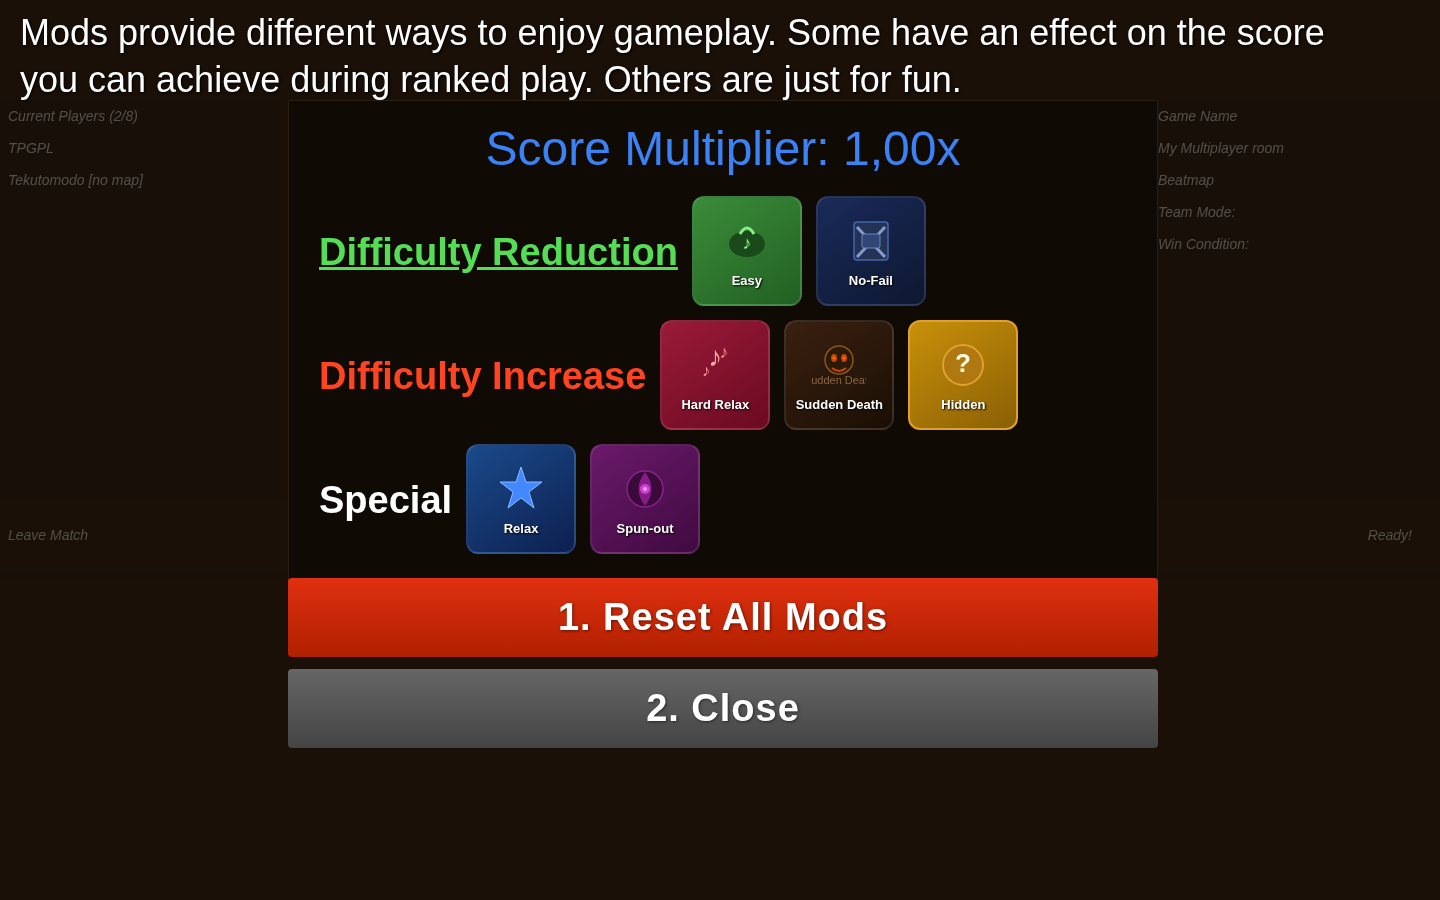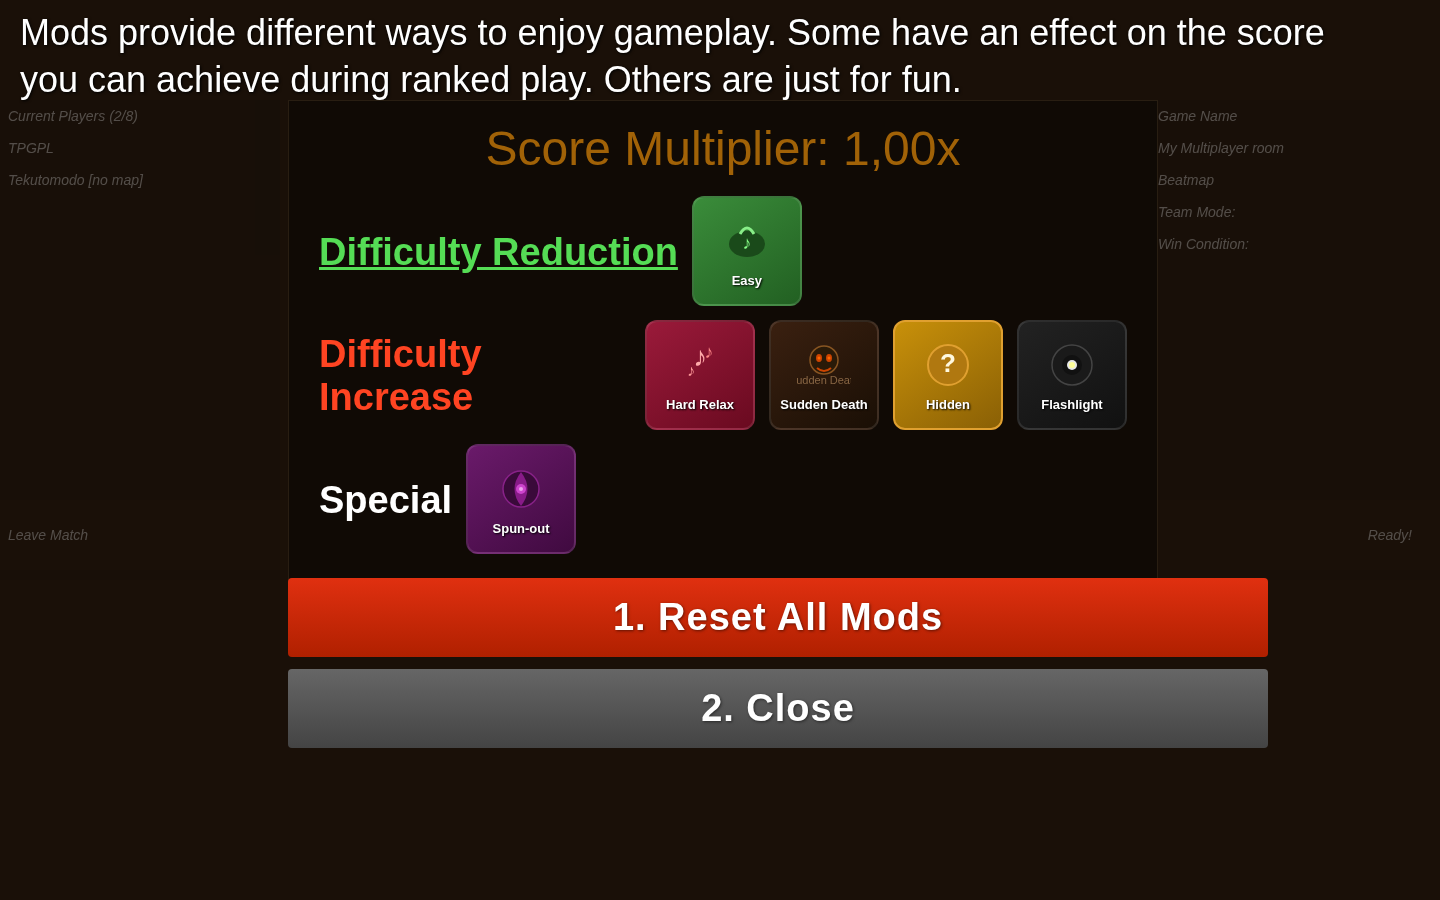--- a/index.html
+++ b/index.html
@@ -42,21 +42,21 @@
       width: 870px;
       background: rgba(15, 10, 5, 0.92);
       border: 1px solid rgba(100,80,50,0.3);
       z-index: 20;
       padding: 20px 30px 30px 30px;
     }
 
     
     .score-multiplier {
       text-align: center;
-      color: #a16207;
+      color: #3b82f6;
       font-size: 48px;
       font-weight: 300;
       margin-bottom: 20px;
     }
 
     
     .section-label {
       font-size: 38px;
       font-weight: bold;
       margin-bottom: 12px;
@@ -136,21 +136,21 @@
     
     .mod-spunout {
       background: linear-gradient(145deg, #6a1a6a, #400a40);
     }
 
     
     .buttons-area {
       position: absolute;
       left: 288px;
       top: 578px;
-      width: 980px;
+      width: 870px;
       z-index: 20;
       display: flex;
       flex-direction: column;
       gap: 12px;
     }
 
     .btn-reset {
       background: linear-gradient(to bottom, #e03010, #b02000);
       border: none;
       color: #fff;
@@ -272,20 +272,29 @@
 
       <div class="mod-btn mod-easy">
         <svg class="mod-svg" viewBox="0 0 54 54">
           <ellipse cx="27" cy="30" rx="18" ry="13" fill="#1a4a1a"></ellipse>
           <path d="M20 20 Q27 8 34 20" stroke="#88ee88" stroke-width="3" fill="none"></path>
           <text x="27" y="35" text-anchor="middle" fill="#88ff88" font-size="18" font-weight="bold">♪</text>
         </svg>
         <div class="mod-label">Easy</div>
       </div>
 
+      <div class="mod-btn mod-nofail">
+        <svg class="mod-svg" viewBox="0 0 54 54">
+          <rect x="10" y="8" width="34" height="38" rx="3" fill="#223355" stroke="#4466aa" stroke-width="1.5"></rect>
+          <line x1="13" y1="13" x2="41" y2="43" stroke="#8899cc" stroke-width="3"></line>
+          <line x1="13" y1="43" x2="41" y2="13" stroke="#8899cc" stroke-width="3"></line>
+          <rect x="18" y="20" width="18" height="14" rx="2" fill="#334477" stroke="#6688bb" stroke-width="1"></rect>
+        </svg>
+        <div class="mod-label">No-Fail</div>
+      </div>
 
     </div>
   </div>
 
   <div class="section-row">
     <div class="section-label difficulty-increase">Difficulty Increase</div>
     <div class="mods-row">
 
       <div class="mod-btn mod-hardrock">
         <svg class="mod-svg" viewBox="0 0 54 54">
@@ -310,37 +319,34 @@
       </div>
 
       <div class="mod-btn mod-hidden">
         <svg class="mod-svg" viewBox="0 0 54 54">
           <circle cx="27" cy="27" r="20" fill="#b07810" stroke="#e0a030" stroke-width="2"></circle>
           <text x="27" y="34" text-anchor="middle" fill="#fff8e0" font-size="26" font-weight="bold">?</text>
         </svg>
         <div class="mod-label">Hidden</div>
       </div>
 
-      <div class="mod-btn mod-flashlight">
-        <svg class="mod-svg" viewBox="0 0 54 54">
-          <circle cx="27" cy="27" r="20" fill="#1a1a1a" stroke="#444" stroke-width="1.5"></circle>
-          <ellipse cx="27" cy="27" rx="10" ry="10" fill="#111"></ellipse>
-          <circle cx="27" cy="27" r="5" fill="#ffffff" opacity="0.9"></circle>
-          <circle cx="27" cy="27" r="3" fill="#ffff99"></circle>
-        </svg>
-        <div class="mod-label">Flashlight</div>
-      </div>
 
     </div>
   </div>
 
   <div class="section-row">
     <div class="section-label special">Special</div>
     <div class="mods-row">
 
+      <div class="mod-btn mod-relax">
+        <svg class="mod-svg" viewBox="0 0 54 54">
+          <polygon points="27,5 32,20 48,20 35,30 40,46 27,36 14,46 19,30 6,20 22,20" fill="#4488ff" stroke="#88bbff" stroke-width="1"></polygon>
+        </svg>
+        <div class="mod-label">Relax</div>
+      </div>
 
 
       <div class="mod-btn mod-spunout">
         <svg class="mod-svg" viewBox="0 0 54 54">
           <circle cx="27" cy="27" r="18" fill="#3a0a3a" stroke="#882288" stroke-width="1.5"></circle>
           <path d="M27 10 Q40 27 27 44 Q14 27 27 10Z" fill="#aa22aa" opacity="0.7"></path>
           <circle cx="27" cy="27" r="5" fill="#cc44cc"></circle>
           <circle cx="27" cy="27" r="2" fill="#eea0ee"></circle>
         </svg>
         <div class="mod-label">Spun-out</div>

